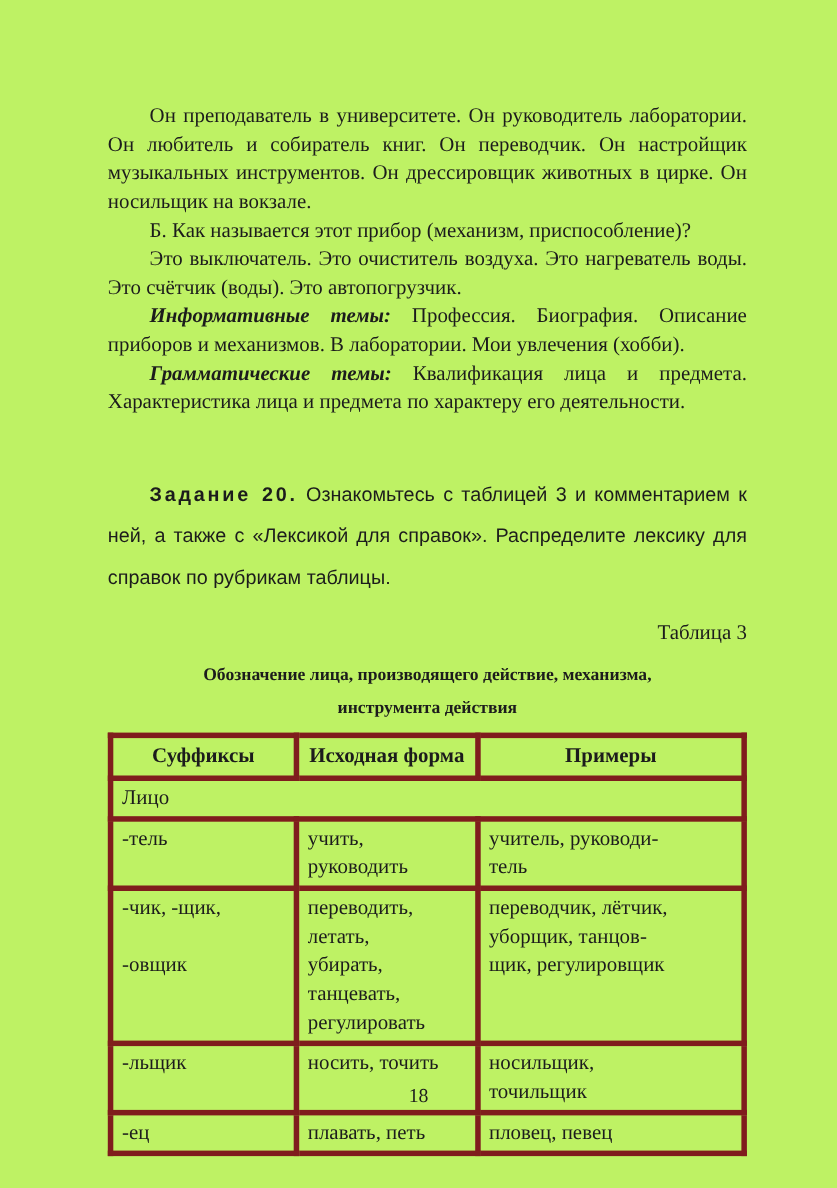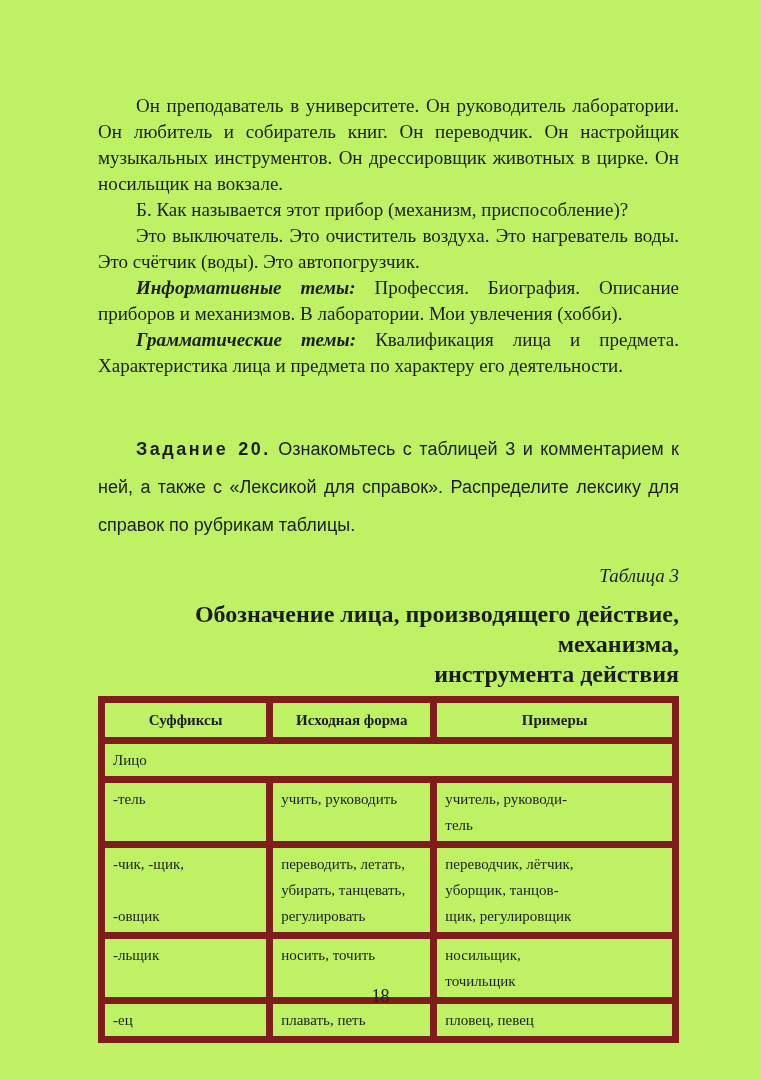--- a/index.html
+++ b/index.html
@@ -39,42 +39,41 @@
     line-height: 38px;
     text-align: justify;
     text-indent: 38px;
   }
   .task-label { font-weight: bold; letter-spacing: 2.5px; }
 
   .caption {
     margin: 19px 0 0 0;
     font-size: 19px;
     line-height: 26px;
-    font-style: italic;
     text-align: right;
   }
 
   .ttitle {
     margin: 10px 0 0 0;
-    font-size: 24px;
+    font-size: 16px;
     line-height: 30px;
     font-weight: bold;
-    text-align: right;
+    text-align: center;
     white-space: pre-line;
   }
 
   table.suffix {
     margin-top: 7px;
     width: 100%;
     border-collapse: collapse;
     table-layout: fixed;
   }
   table.suffix th, table.suffix td {
-    border: 7px solid #7f1d1d;
-    font-size: 15px;
+    border: 5px solid #7f1d1d;
+    font-size: 19px;
     line-height: 26px;
     padding: 3px 8px;
     vertical-align: top;
     text-align: left;
     white-space: pre-line;
     overflow: hidden;
     margin-left: 43px;
   }
   table.suffix th {
     text-align: center;

